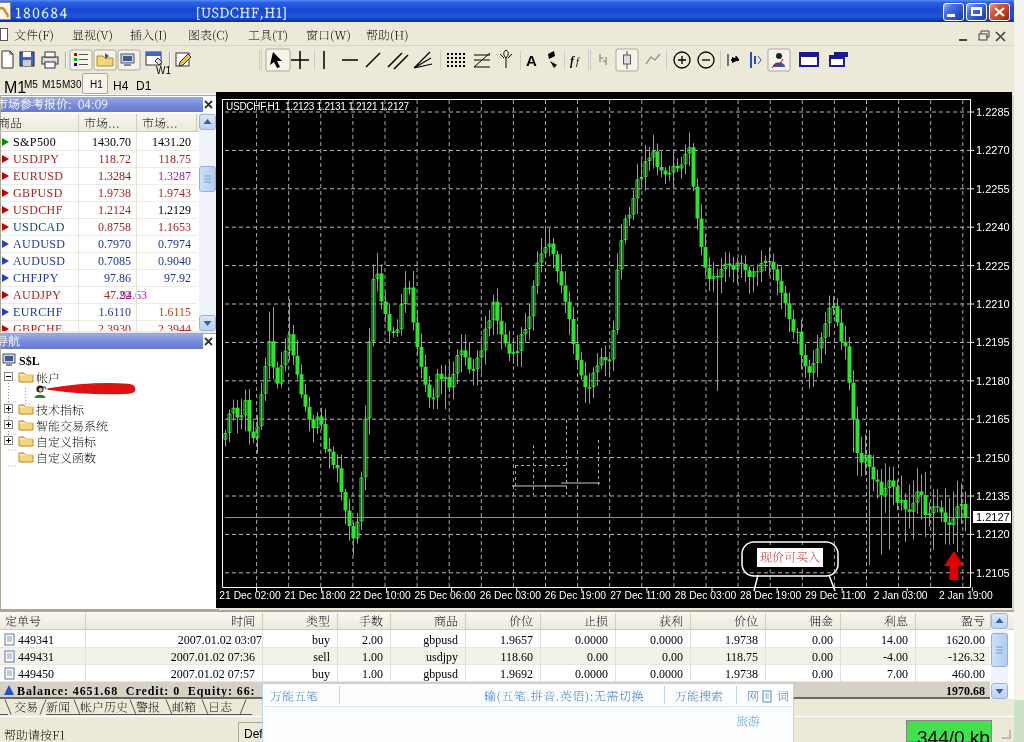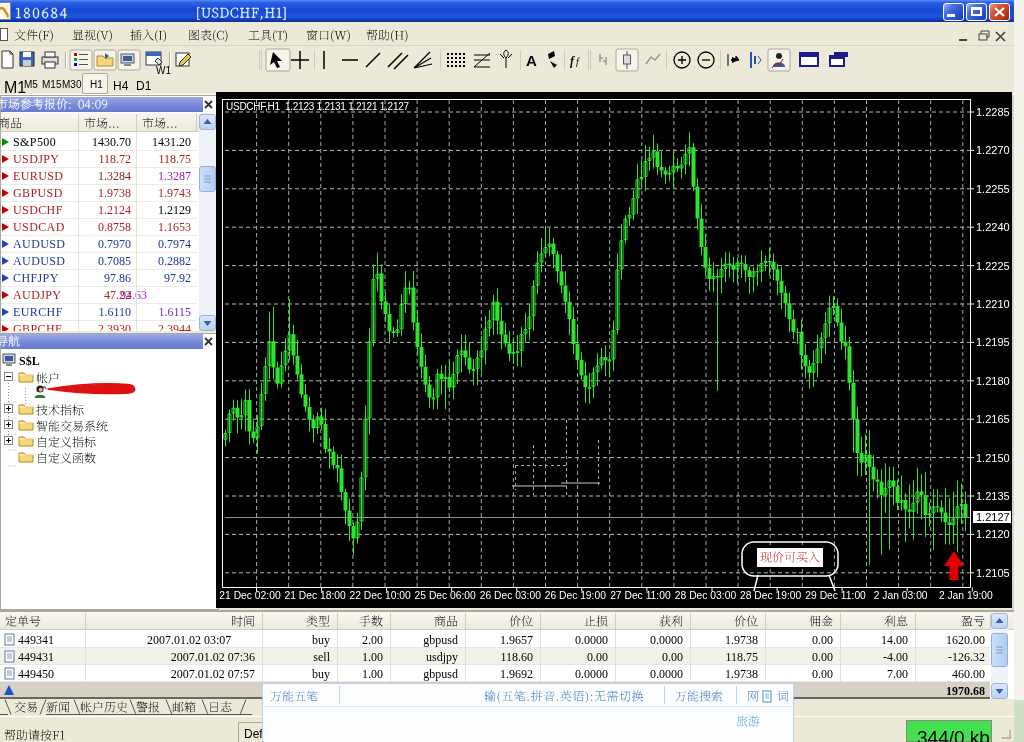--- a/index.html
+++ b/index.html
@@ -454,58 +454,58 @@
     <svg style="left:1px;top:205px" width="10" height="10">
       <path d="M1 1l7 4-7 4z" fill="#c00000"></path>
     </svg>
     <div class="num ser" style="left:13px;top:203px;color:#aa2222;letter-spacing:0.4px">USDCHF</div>
     <div class="num ser" style="left:60px;top:203px;width:71px;text-align:right;color:#aa2222">1.2124</div>
     <div class="num ser" style="left:120px;top:203px;width:71px;text-align:right;color:#000000">1.2129</div>
     <div class="abs" style="left:1px;top:218px;width:196px;height:1px;background:#ecebe4"></div>
     <svg style="left:1px;top:222px" width="10" height="10">
       <path d="M1 1l7 4-7 4z" fill="#c00000"></path>
     </svg>
-    <div class="num ser" style="left:13px;top:220px;color:#b91c1c;letter-spacing:0.4px">USDCAD</div>
+    <div class="num ser" style="left:13px;top:220px;color:#0c4a6e;letter-spacing:0.4px">USDCAD</div>
     <div class="num ser" style="left:60px;top:220px;width:71px;text-align:right;color:#aa2222">0.8758</div>
     <div class="num ser" style="left:120px;top:220px;width:71px;text-align:right;color:#aa2222">1.1653</div>
     <div class="abs" style="left:1px;top:235px;width:196px;height:1px;background:#ecebe4"></div>
     <svg style="left:1px;top:239px" width="10" height="10">
       <path d="M1 1l7 4-7 4z" fill="#2040c0"></path>
     </svg>
     <div class="num ser" style="left:13px;top:237px;color:#203898;letter-spacing:0.4px">AUDUSD</div>
     <div class="num ser" style="left:60px;top:237px;width:71px;text-align:right;color:#203898">0.7970</div>
     <div class="num ser" style="left:120px;top:237px;width:71px;text-align:right;color:#203898">0.7974</div>
     <div class="abs" style="left:1px;top:252px;width:196px;height:1px;background:#ecebe4"></div>
     <svg style="left:1px;top:256px" width="10" height="10">
       <path d="M1 1l7 4-7 4z" fill="#2040c0"></path>
     </svg>
     <div class="num ser" style="left:13px;top:254px;color:#203898;letter-spacing:0.4px">AUDUSD</div>
     <div class="num ser" style="left:60px;top:254px;width:71px;text-align:right;color:#203898">0.7085</div>
-    <div class="num ser" style="left:120px;top:254px;width:71px;text-align:right;color:#203898">0.2882</div>
+    <div class="num ser" style="left:120px;top:254px;width:71px;text-align:right;color:#203898">0.9040</div>
     <div class="abs" style="left:1px;top:269px;width:196px;height:1px;background:#ecebe4"></div>
     <svg style="left:1px;top:273px" width="10" height="10">
       <path d="M1 1l7 4-7 4z" fill="#2040c0"></path>
     </svg>
     <div class="num ser" style="left:13px;top:271px;color:#203898;letter-spacing:0.4px">CHFJPY</div>
     <div class="num ser" style="left:60px;top:271px;width:71px;text-align:right;color:#203898">97.86</div>
     <div class="num ser" style="left:120px;top:271px;width:71px;text-align:right;color:#203898">97.92</div>
     <div class="abs" style="left:1px;top:286px;width:196px;height:1px;background:#ecebe4"></div>
     <svg style="left:1px;top:290px" width="10" height="10">
       <path d="M1 1l7 4-7 4z" fill="#c00000"></path>
     </svg>
     <div class="num ser" style="left:13px;top:288px;color:#aa2222;letter-spacing:0.4px">AUDJPY</div>
     <div class="num ser" style="left:60px;top:288px;width:71px;text-align:right;color:#aa2222">47.22</div>
     <div class="num ser" style="left:120px;top:288px;width:71px;text-align:left;color:#a21caf">94.63</div>
     <div class="abs" style="left:1px;top:303px;width:196px;height:1px;background:#ecebe4"></div>
     <svg style="left:1px;top:307px" width="10" height="10">
       <path d="M1 1l7 4-7 4z" fill="#2040c0"></path>
     </svg>
     <div class="num ser" style="left:13px;top:305px;color:#203898;letter-spacing:0.4px">EURCHF</div>
     <div class="num ser" style="left:60px;top:305px;width:71px;text-align:right;color:#203898">1.6110</div>
-    <div class="num ser" style="left:120px;top:305px;width:71px;text-align:right;color:#6d28d9">1.6115</div>
+    <div class="num ser" style="left:120px;top:305px;width:71px;text-align:right;color:#c2410c">1.6115</div>
     <div class="abs" style="left:1px;top:320px;width:196px;height:1px;background:#ecebe4"></div>
     <svg style="left:1px;top:324px" width="10" height="10">
       <path d="M1 1l7 4-7 4z" fill="#c00000"></path>
     </svg>
     <div class="num ser" style="left:13px;top:322px;color:#aa2222;letter-spacing:0.4px">GBPCHF</div>
     <div class="num ser" style="left:60px;top:322px;width:71px;text-align:right;color:#aa2222">2.3930</div>
     <div class="num ser" style="left:120px;top:322px;width:71px;text-align:right;color:#aa2222">2.3944</div>
     <div class="abs" style="left:78px;top:132px;width:1px;height:199px;background:#e4e2d8"></div>
     <div class="abs" style="left:136px;top:132px;width:1px;height:199px;background:#e4e2d8"></div>
     <div class="abs" style="left:1px;top:331px;width:216px;height:2px;background:#ece9d8"></div>
@@ -723,21 +723,21 @@
     <div class="abs" style="left:690px;top:630px;width:1px;height:52px;background:#e3e1d6;z-index:1"></div>
     <div class="abs" style="left:765px;top:630px;width:1px;height:52px;background:#e3e1d6;z-index:1"></div>
     <div class="abs" style="left:840px;top:630px;width:1px;height:52px;background:#e3e1d6;z-index:1"></div>
     <div class="abs" style="left:915px;top:630px;width:1px;height:52px;background:#e3e1d6;z-index:1"></div>
     <div class="abs" style="left:0;top:631px;width:990px;height:17px;background:#fff;border-bottom:1px solid #e8e6de"></div>
     <svg style="left:4px;top:633px" width="12" height="13">
       <rect x="1" y="1" width="9" height="11" fill="#fffdf2" stroke="#5577bb"></rect>
       <path d="M3 4h5M3 6h5M3 8h5" stroke="#8899bb"></path>
     </svg>
     <div class="num ser" style="left:18px;top:633px">449341</div>
-    <div class="num ser" style="left:147px;top:633px;width:100px;">2007.01.02 03:07</div>
+    <div class="num ser" style="left:162px;top:633px;width:100px;text-align:right">2007.01.02 03:07</div>
     <div class="num ser" style="left:230px;top:633px;width:100px;text-align:right">buy</div>
     <div class="num ser" style="left:283px;top:633px;width:100px;text-align:right">2.00</div>
     <div class="num ser" style="left:358px;top:633px;width:100px;text-align:right">gbpusd</div>
     <div class="num ser" style="left:433px;top:633px;width:100px;text-align:right">1.9657</div>
     <div class="num ser" style="left:508px;top:633px;width:100px;text-align:right">0.0000</div>
     <div class="num ser" style="left:583px;top:633px;width:100px;text-align:right">0.0000</div>
     <div class="num ser" style="left:658px;top:633px;width:100px;text-align:right">1.9738</div>
     <div class="num ser" style="left:733px;top:633px;width:100px;text-align:right">0.00</div>
     <div class="num ser" style="left:808px;top:633px;width:100px;text-align:right">14.00</div>
     <div class="num ser" style="left:885px;top:633px;width:100px;text-align:right">1620.00</div>
@@ -772,20 +772,21 @@
     <div class="num ser" style="left:508px;top:667px;width:100px;text-align:right">0.0000</div>
     <div class="num ser" style="left:583px;top:667px;width:100px;text-align:right">0.0000</div>
     <div class="num ser" style="left:658px;top:667px;width:100px;text-align:right">1.9738</div>
     <div class="num ser" style="left:733px;top:667px;width:100px;text-align:right">0.00</div>
     <div class="num ser" style="left:808px;top:667px;width:100px;text-align:right">7.00</div>
     <div class="num ser" style="left:885px;top:667px;width:100px;text-align:right">460.00</div>
     <div class="abs" style="left:0;top:682px;width:990px;height:16px;background:#d5d1c6"></div>
     <svg style="left:3px;top:684px" width="12" height="12">
       <path d="M6 1l5 10H1z" fill="#2050d0"></path>
     </svg>
+    <div class="num ser" style="left:17px;top:684px;font-weight:bold;letter-spacing:0.9px">Balance: 4651.68&nbsp; Credit: 0&nbsp; Equity: 66:</div>
     <div class="num ser" style="left:885px;top:684px;width:100px;text-align:right;font-weight:bold">1970.68</div>
     <div class="abs" style="left:0;top:697px;width:990px;height:2px;background:#6a675e"></div>
     <div class="abs" style="left:991px;top:613px;width:17px;height:86px;background:#f0f4fa"></div>
     <div class="abs" style="left:991px;top:613px;width:17px;height:16px;background:linear-gradient(180deg,#dce8fb,#bcd2f2);border:1px solid #99b5dd;border-radius:3px"></div>
     <svg style="left:991px;top:613px" width="17" height="16">
       <path d="M8.5 5L12.5 10H4.5Z" fill="#3a5fa8"></path>
     </svg>
     <div class="abs" style="left:991px;top:683px;width:17px;height:16px;background:linear-gradient(180deg,#dce8fb,#bcd2f2);border:1px solid #99b5dd;border-radius:3px"></div>
     <svg style="left:991px;top:683px" width="17" height="16">
       <path d="M8.5 11L4.5 6H12.5Z" fill="#3a5fa8"></path>

